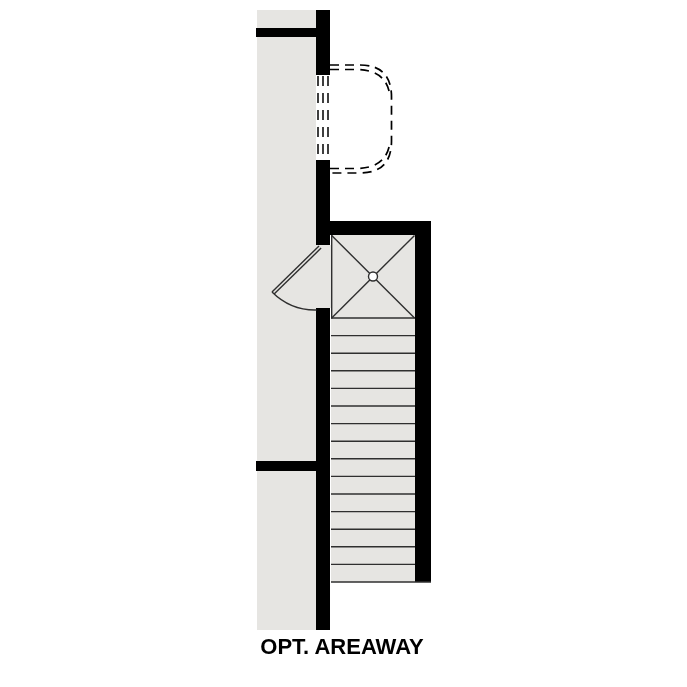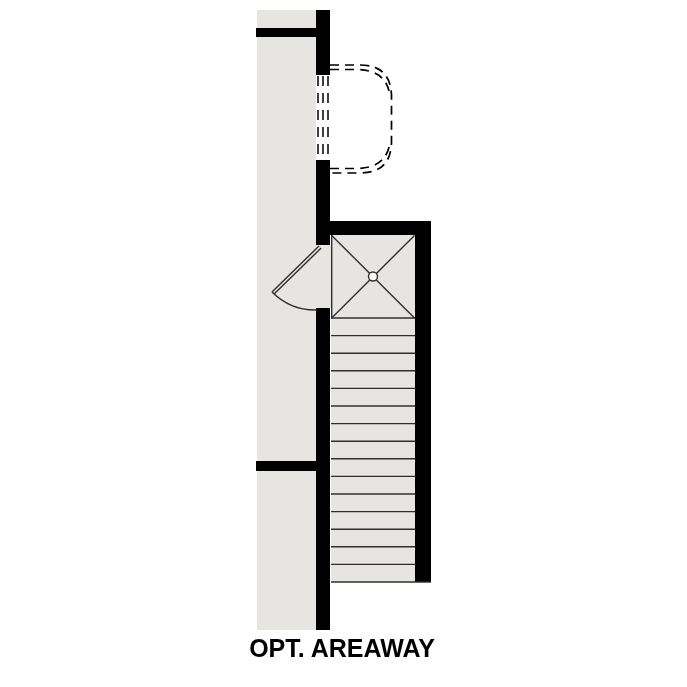--- a/index.html
+++ b/index.html
@@ -10,21 +10,21 @@
   }
   .canvas{position:relative;width:687px;height:687px;}
   .canvas svg{position:absolute;left:0;top:0;}
   .floor{fill:var(--floor,#e6e5e2);}
   .wall{fill:var(--wall,#000);}
   .thin{stroke:var(--line,#2f2f2f);stroke-width:1.4;fill:none;stroke-linecap:butt;}
   .dash{stroke:var(--dash,#000);stroke-width:1.7;fill:none;stroke-dasharray:9 6;}
   .windash{stroke:var(--dash,#000);stroke-width:1.5;fill:none;stroke-dasharray:10 7;}
   .plan-title{
     position:absolute;top:636px;left:342px;transform:translateX(-50%);
-    font-size:25px;font-weight:700;line-height:1;white-space:nowrap;
+    font-size:22px;font-weight:700;line-height:1;white-space:nowrap;
     color:var(--text,#000);
   }
 </style>
 </head>
 <body>
 
 <div class="canvas">
 
   <svg width="687" height="687" viewBox="0 0 687 687">
 

